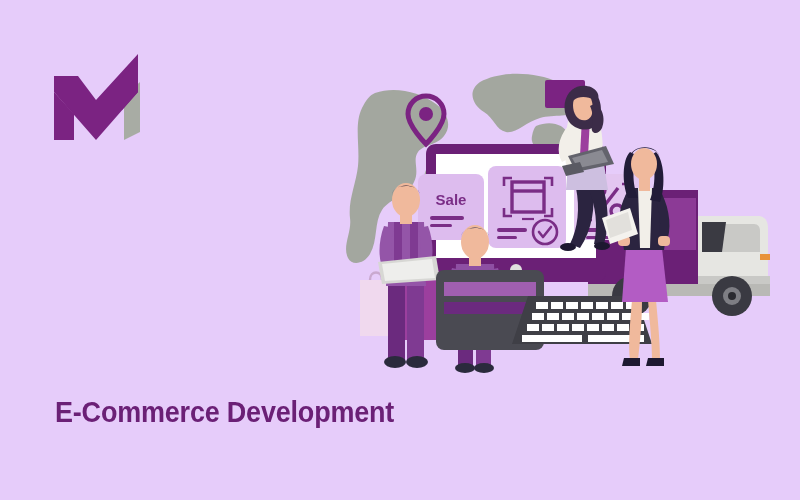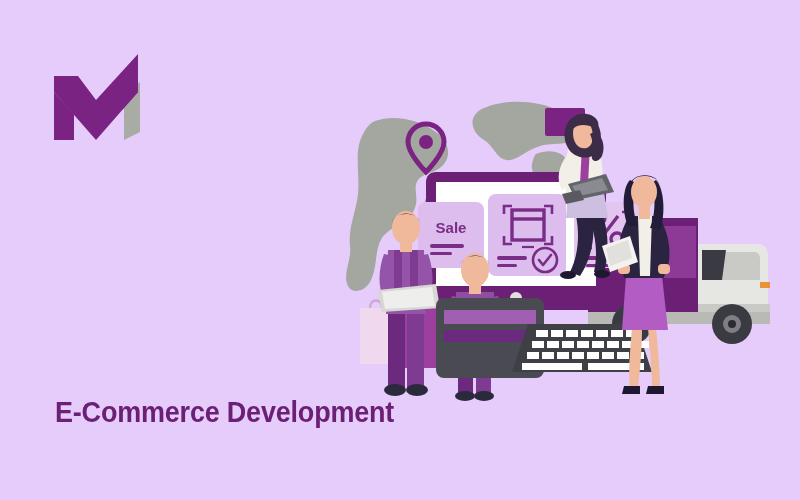--- a/index.html
+++ b/index.html
@@ -15,21 +15,21 @@
   #logo{position:absolute;left:48px;top:48px;width:96px;height:92px;}
   
   #title{
     position:absolute;left:55px;top:396px;
     font-family:"Liberation Sans Narrow","Liberation Sans",sans-serif;
     font-weight:bold;font-size:29px;letter-spacing:-0.2px;
     color:#6b2076;white-space:nowrap;
     transform:scaleX(0.93);transform-origin:left center;
   }
   
-  #art{position:absolute;left:340px;top:76px;width:450px;height:330px;text-align:center;}
+  #art{position:absolute;left:340px;top:48px;width:450px;height:330px;text-align:center;}
   .lbl{
     font-family:"Liberation Sans",sans-serif;font-weight:bold;
     fill:#7a2d86;
   }
 </style>
 </head>
 <body>
 
 <div id="banner">
 

